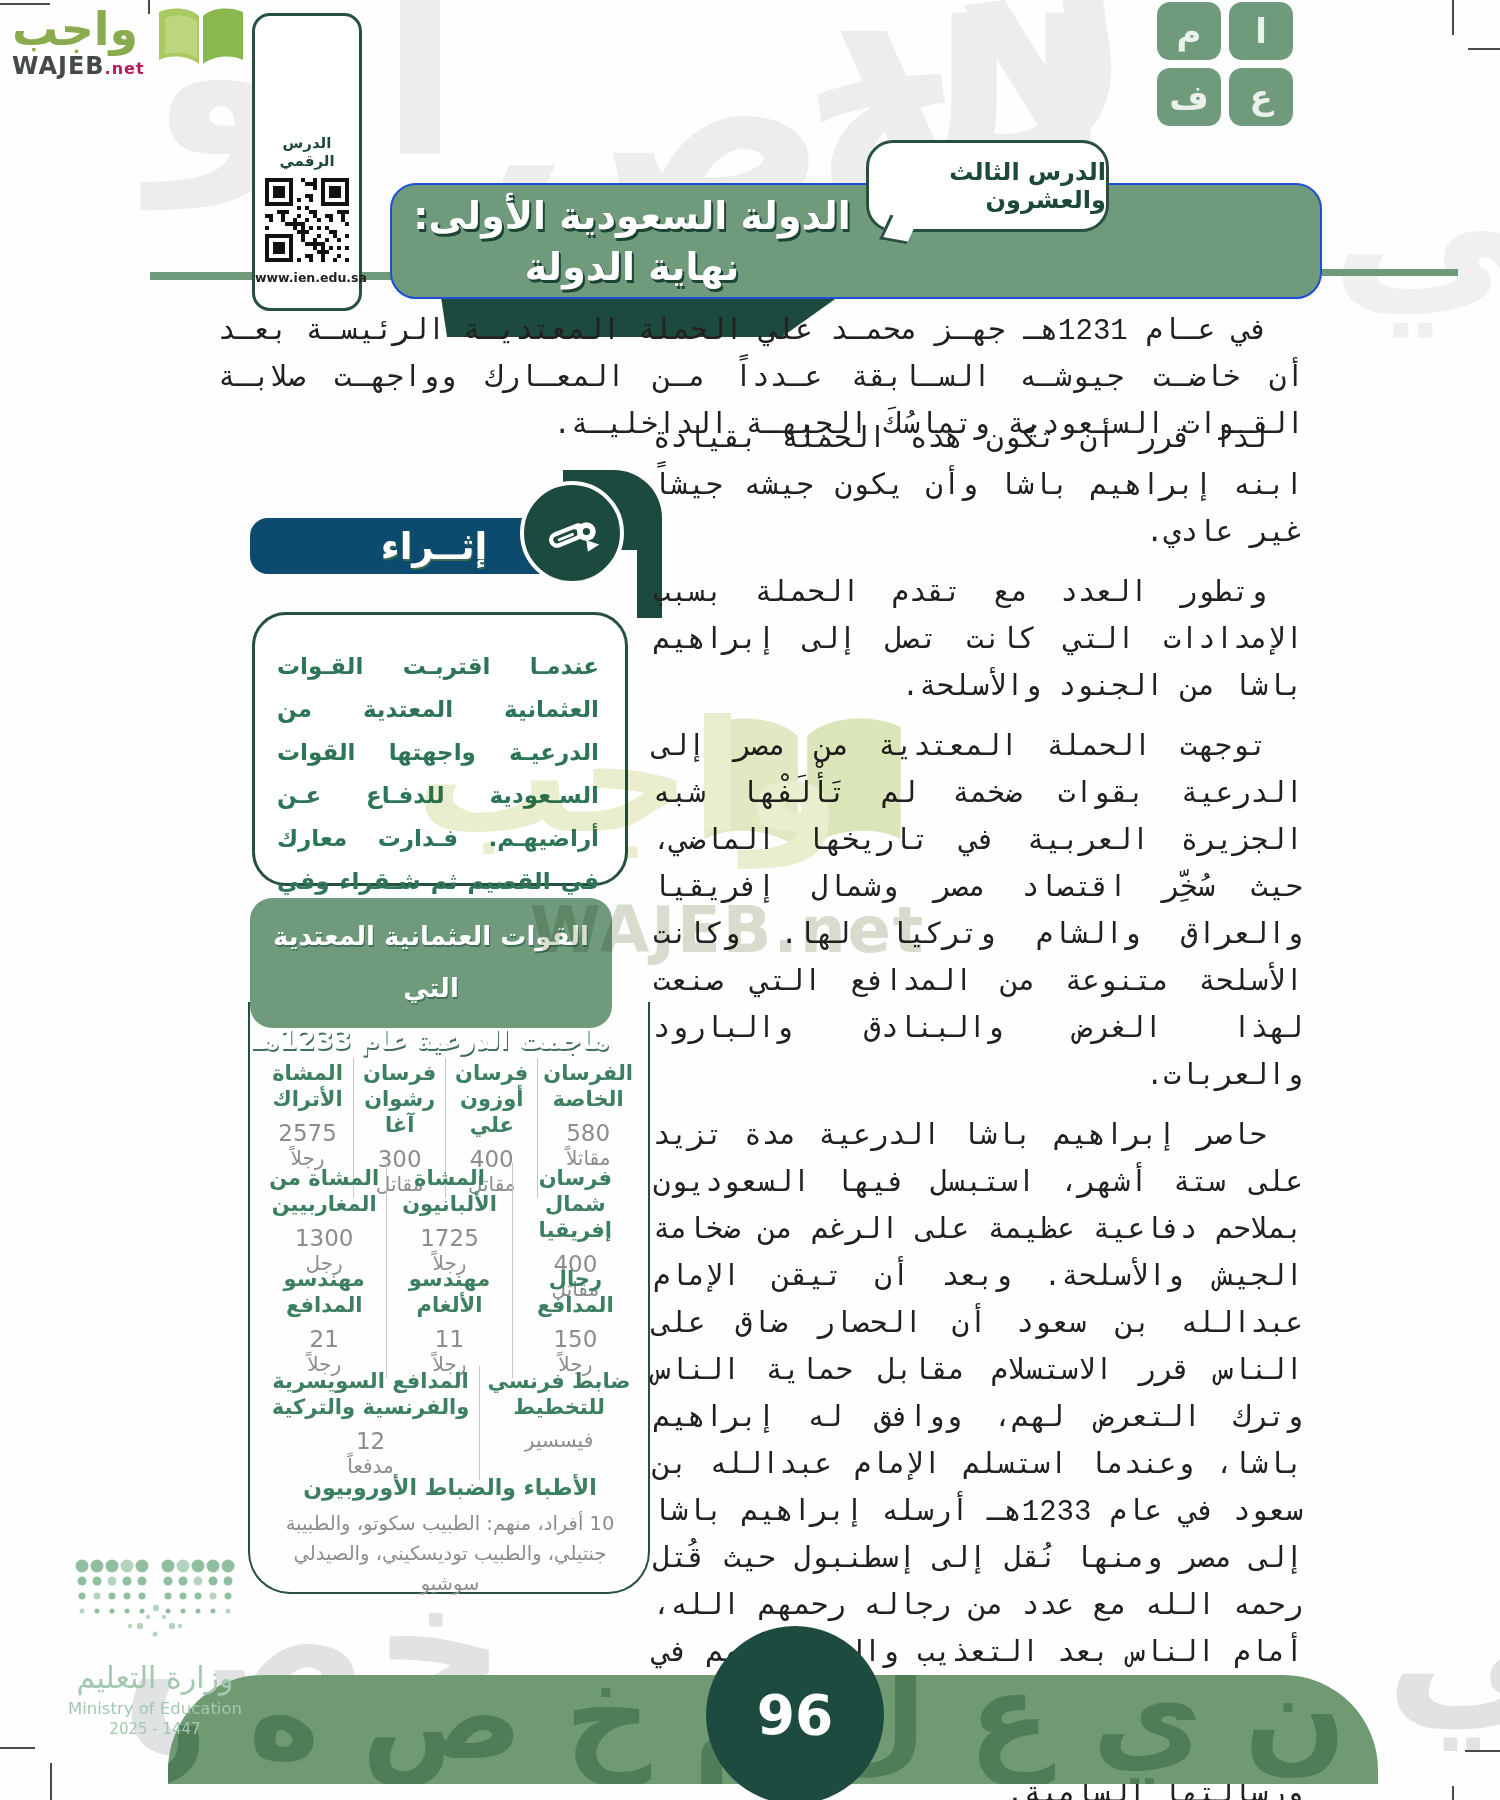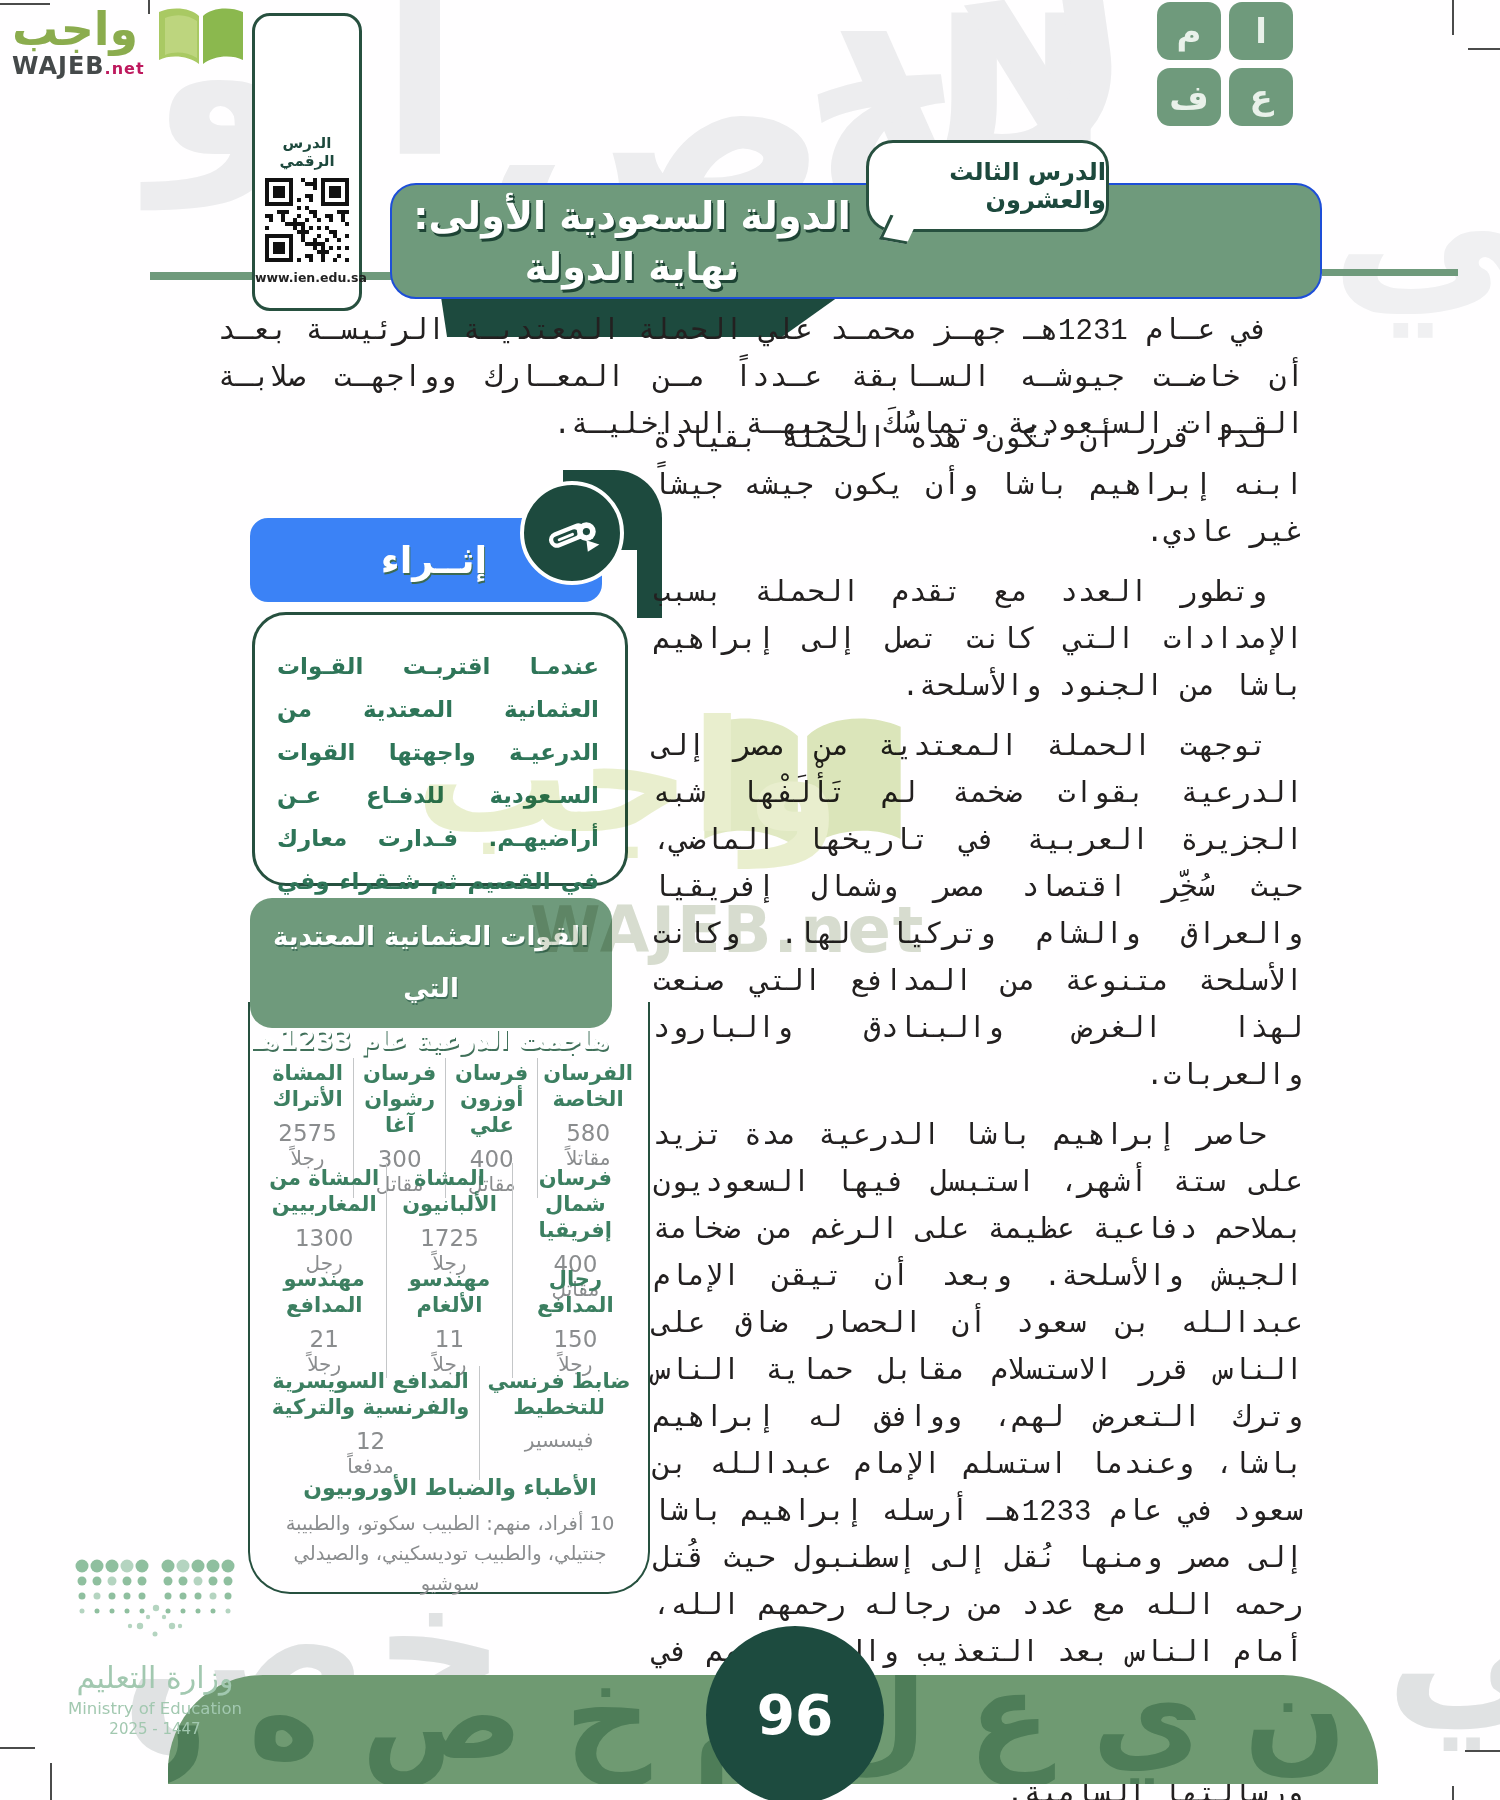--- a/index.html
+++ b/index.html
@@ -44,21 +44,21 @@
   .ribbon{left:437px;top:297px;width:401px;height:40px;background:#1d4a3e;
           clip-path:polygon(1% 0,100% 0,86% 100%,2.5% 100%);z-index:1;}
 
   
   .bodytext{direction:rtl;text-align:justify;color:#232020;font-size:29px;line-height:47px;z-index:5;}
   .bodytext p{margin:0 0 13px 0;text-indent:36px;font-family:Liberation Mono, monospace;}
   .p1{left:218px;top:308px;width:1086px;}
   .col{left:653px;top:416px;width:650px;}
 
   
-  .enr-bar{left:250px;top:518px;width:352px;height:84px;background:#3b82f6;border-radius:18px;z-index:1;
+  .enr-bar{left:250px;top:518px;width:352px;height:56px;background:#0c4a6e;border-radius:18px;z-index:1;
            display:flex;align-items:center;justify-content:center;color:#fff;font-size:37px;font-weight:bold;
            text-shadow:1px 2px 0 #3c6a52;padding-left:16px;}
   .enr-orn{left:563px;top:470px;width:99px;height:80px;background:#1d4a3e;border-radius:0 48px 0 0;z-index:1;}
   .enr-stem{left:637px;top:545px;width:25px;height:73px;background:#1d4a3e;z-index:1;}
   .enr-circle{left:520px;top:481px;width:104px;height:104px;background:#1d4a3e;border:4px solid #fff;
            border-radius:50%;z-index:2;display:flex;align-items:center;justify-content:center;}
   .enr-box{left:252px;top:612px;width:376px;height:274px;background:#fff;border:3px solid #26503f;
            border-radius:34px;z-index:1;padding:30px 26px 10px 22px;}
   .enr-text{direction:rtl;text-align:justify;color:#2e7558;font-weight:bold;font-size:23px;line-height:43px;}
 

